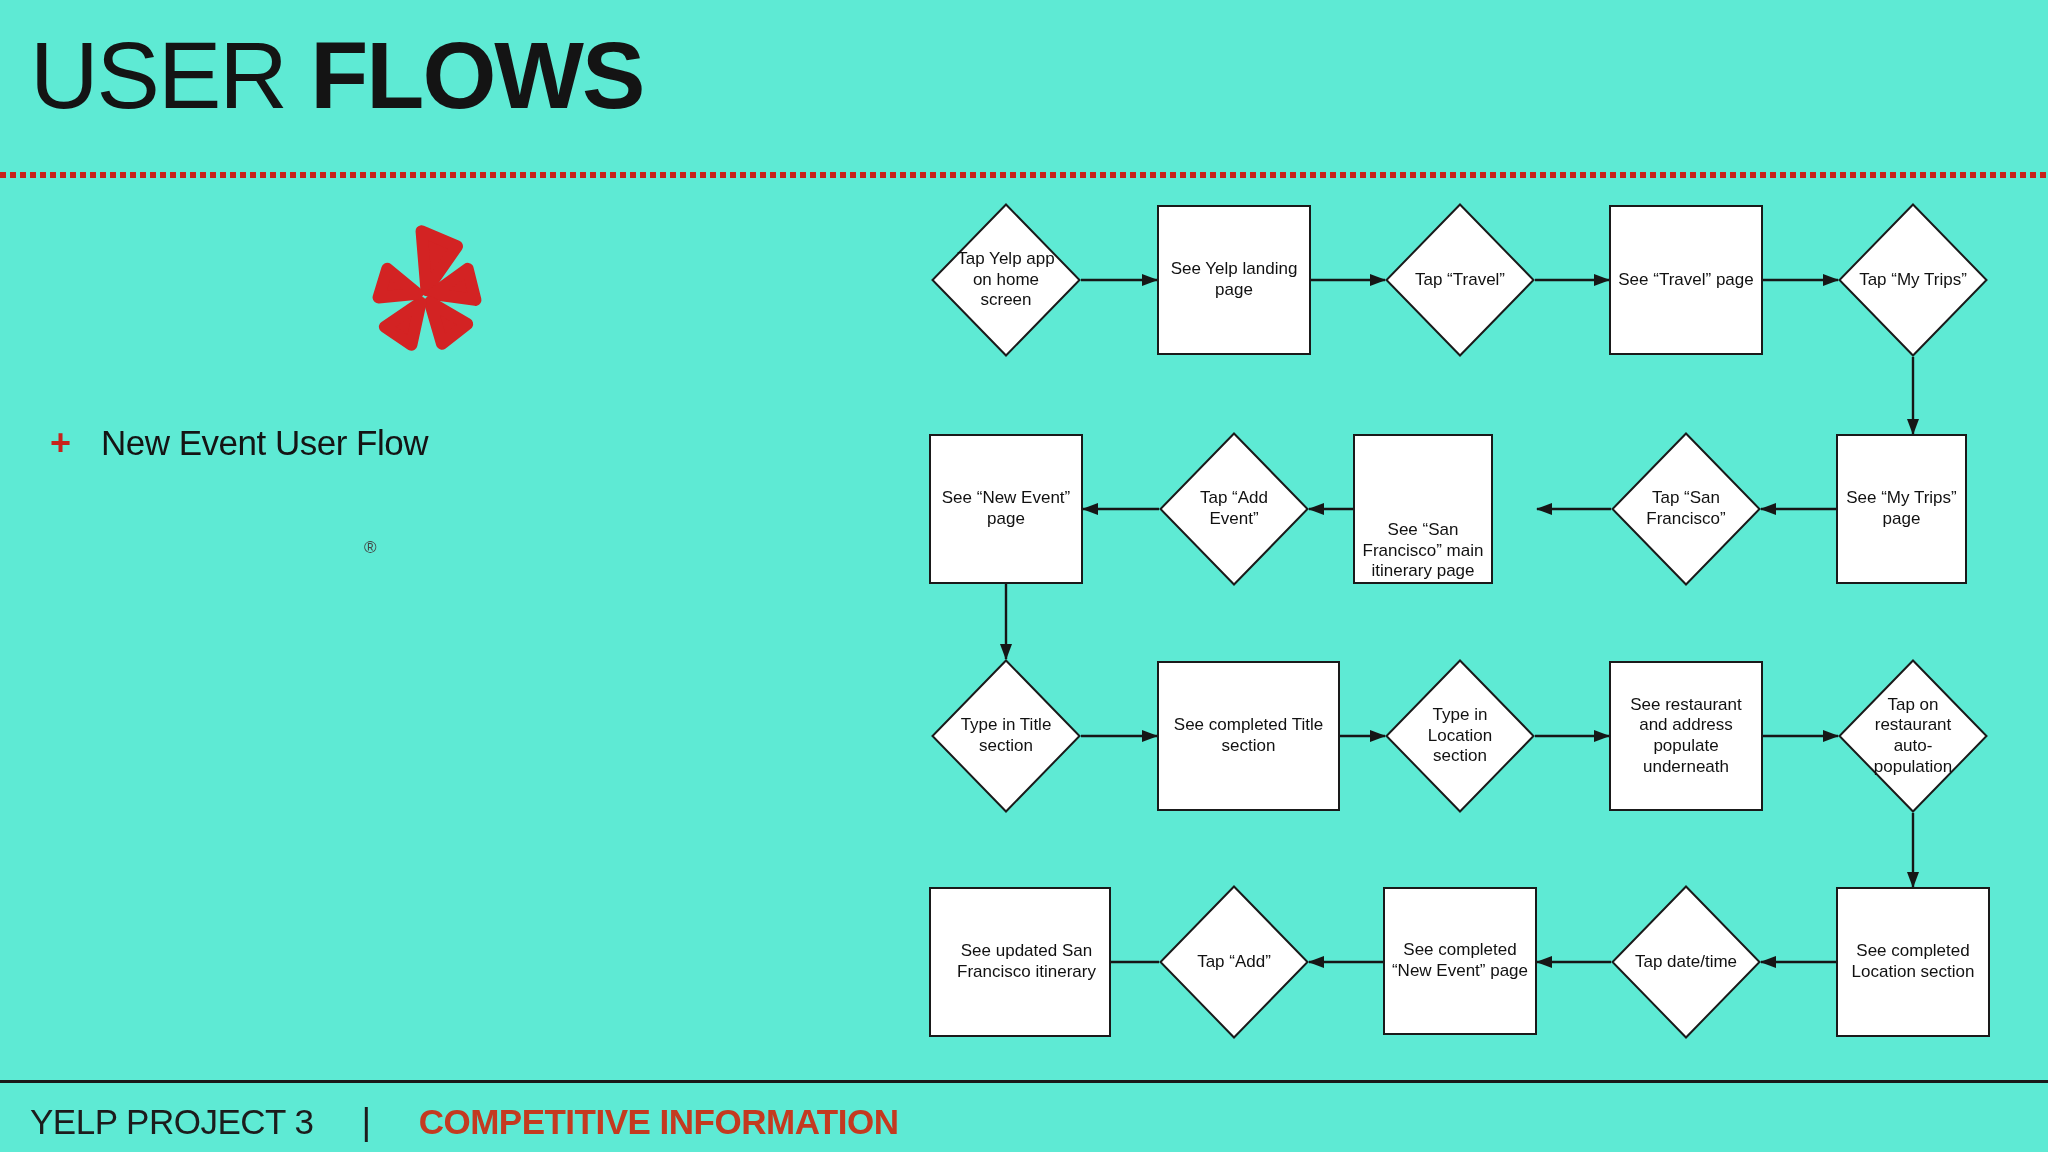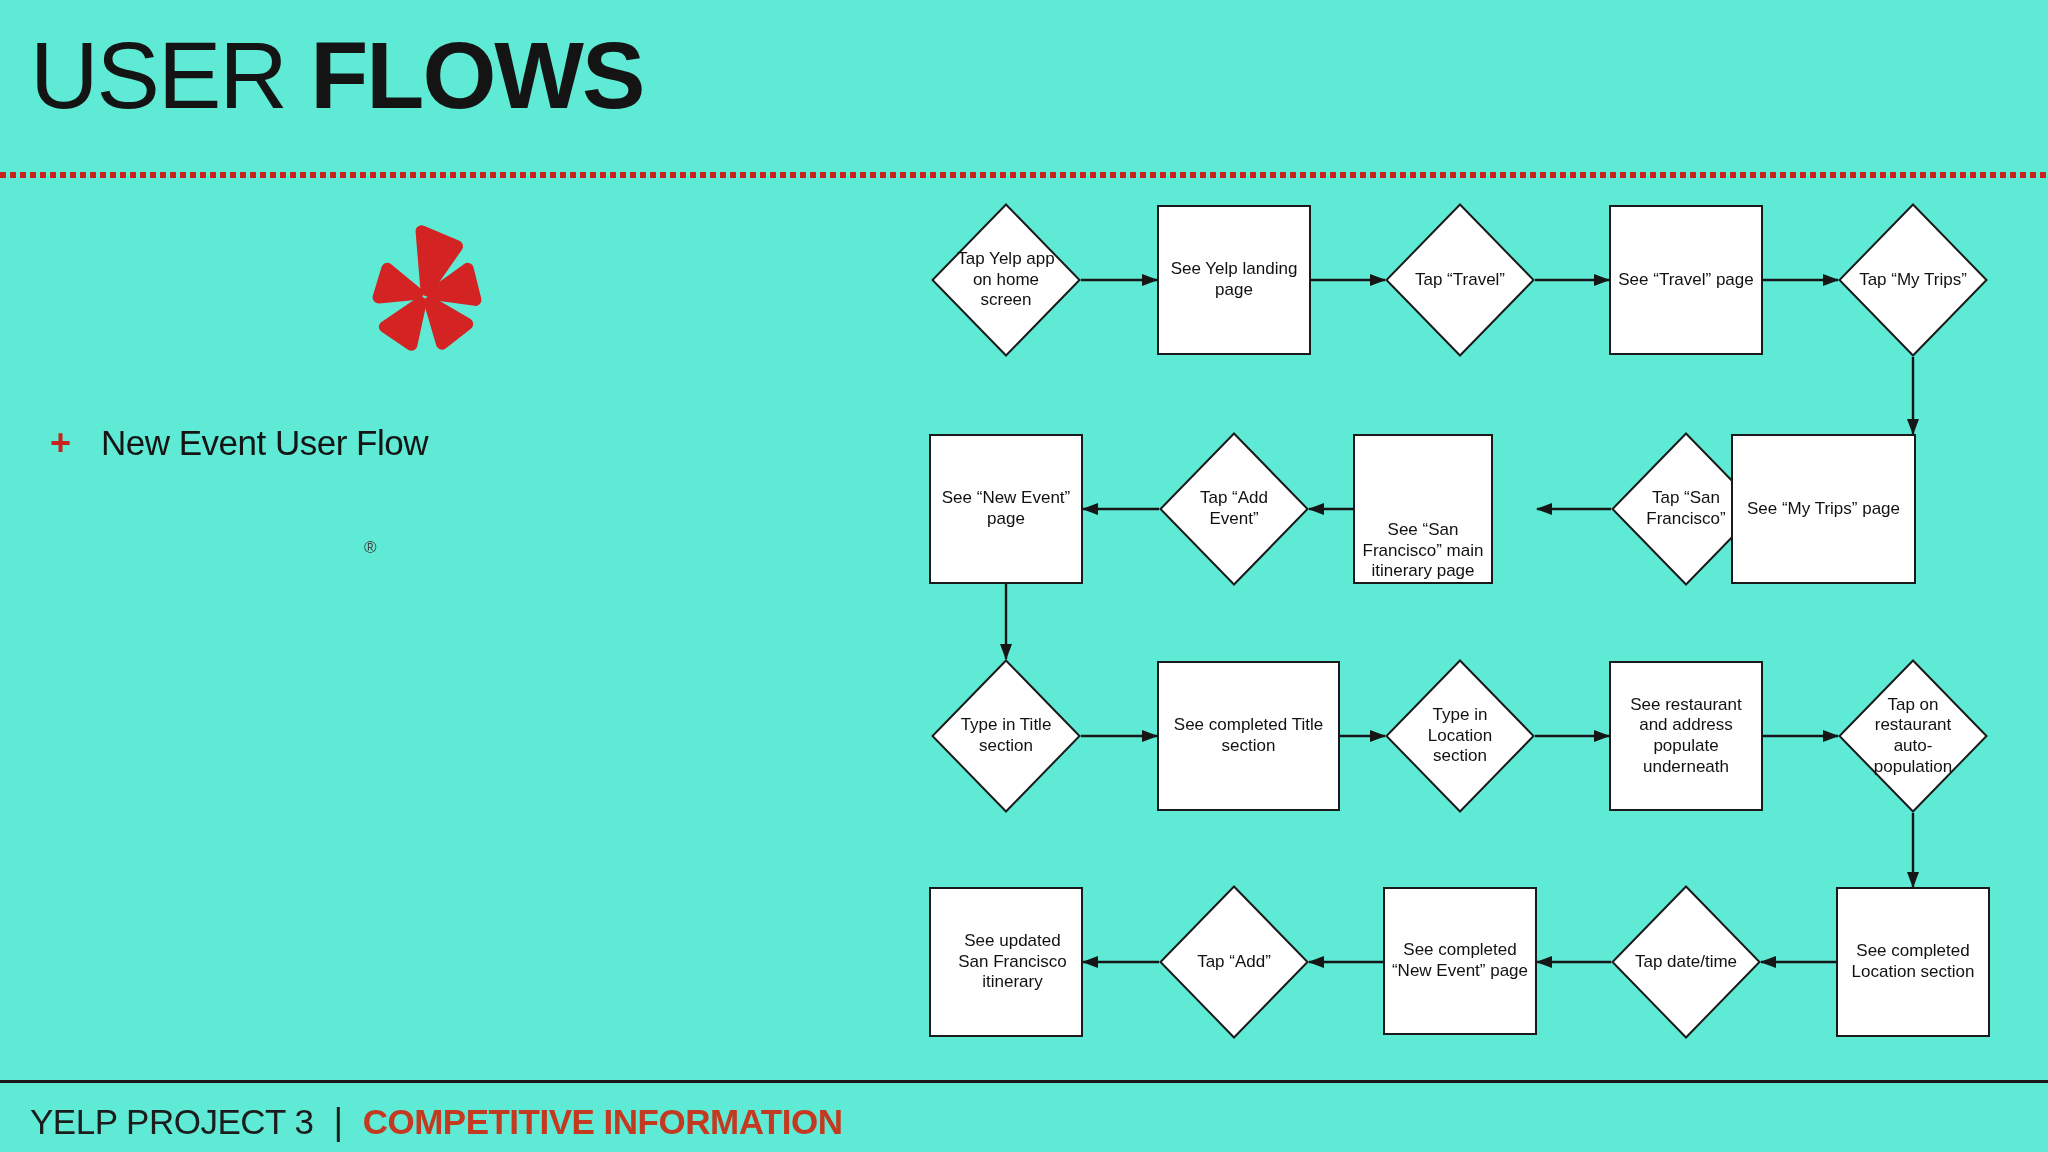--- a/index.html
+++ b/index.html
@@ -44,21 +44,21 @@
   }
   .node.rect{background:#fff; border:2px solid #1a1a1a;}
   .node.diamond svg{position:absolute; left:0; top:0; width:100%; height:100%;}
   .nlabel{position:relative; z-index:1;}
   .node.rect .nlabel{width:92%;}
   .node.diamond .nlabel{width:72%;}
   
   .footer-rule{position:absolute; left:0; right:0; top:1080px; height:3px; background:#1a1a1a;}
   .footer{
     position:absolute; left:30px; top:1101px; display:flex; align-items:baseline;
-    font-size:35px; letter-spacing:-0.5px;
+    font-size:35px; letter-spacing:-0.5px;gap:28px;
   }
   .footer .project{color:#1c1c1c; font-weight:400;}
   .footer .sep{margin:0 20px; color:#1c1c1c; font-weight:300; font-size:37px;}
   .footer .section{color:#c43a20; font-weight:700;}
 </style>
 </head>
 <body>
 
 <div class="slide">
 
@@ -149,21 +149,21 @@
       </div>
       <div class="node rect" style="left: 1353px; top: 434px; width: 140px; height: 150px; align-items: flex-end;">
         <div class="nlabel">See “San Francisco” main itinerary page</div>
       </div>
       <div class="node diamond" style="left: 1611px; top: 432px; width: 150px; height: 154px;">
         <svg viewBox="0 0 100 100" preserveAspectRatio="none">
           <polygon points="50,1 99,50 50,99 1,50" fill="#ffffff" stroke="#1a1a1a" stroke-width="2" vector-effect="non-scaling-stroke"></polygon>
         </svg>
         <div class="nlabel">Tap “San Francisco”</div>
       </div>
-      <div class="node rect" style="left: 1731px; top: 434px; width: 185px; height: 150px;">
+      <div class="node rect" style="left: 1836px; top: 434px; width: 131px; height: 150px;">
         <div class="nlabel">See “My Trips” page</div>
       </div>
       <div class="node diamond" style="left: 931px; top: 659px; width: 150px; height: 154px;">
         <svg viewBox="0 0 100 100" preserveAspectRatio="none">
           <polygon points="50,1 99,50 50,99 1,50" fill="#ffffff" stroke="#1a1a1a" stroke-width="2" vector-effect="non-scaling-stroke"></polygon>
         </svg>
         <div class="nlabel">Type in Title section</div>
       </div>
       <div class="node rect" style="left: 1157px; top: 661px; width: 183px; height: 150px;">
         <div class="nlabel">See completed Title section</div>
@@ -176,21 +176,21 @@
       </div>
       <div class="node rect" style="left: 1609px; top: 661px; width: 154px; height: 150px;">
         <div class="nlabel">See restaurant and address populate underneath</div>
       </div>
       <div class="node diamond" style="left: 1838px; top: 659px; width: 150px; height: 154px;">
         <svg viewBox="0 0 100 100" preserveAspectRatio="none">
           <polygon points="50,1 99,50 50,99 1,50" fill="#ffffff" stroke="#1a1a1a" stroke-width="2" vector-effect="non-scaling-stroke"></polygon>
         </svg>
         <div class="nlabel">Tap on restaurant auto-population</div>
       </div>
-      <div class="node rect" style="left: 929px; top: 887px; width: 154px; height: 150px; padding-left: 13px;">
+      <div class="node rect" style="left: 929px; top: 887px; width: 182px; height: 150px; padding-left: 13px;">
         <div class="nlabel">See updated San Francisco itinerary</div>
       </div>
       <div class="node diamond" style="left: 1159px; top: 885px; width: 150px; height: 154px;">
         <svg viewBox="0 0 100 100" preserveAspectRatio="none">
           <polygon points="50,1 99,50 50,99 1,50" fill="#ffffff" stroke="#1a1a1a" stroke-width="2" vector-effect="non-scaling-stroke"></polygon>
         </svg>
         <div class="nlabel">Tap “Add”</div>
       </div>
       <div class="node rect" style="left: 1383px; top: 887px; width: 154px; height: 148px;">
         <div class="nlabel">See completed “New Event” page</div>

